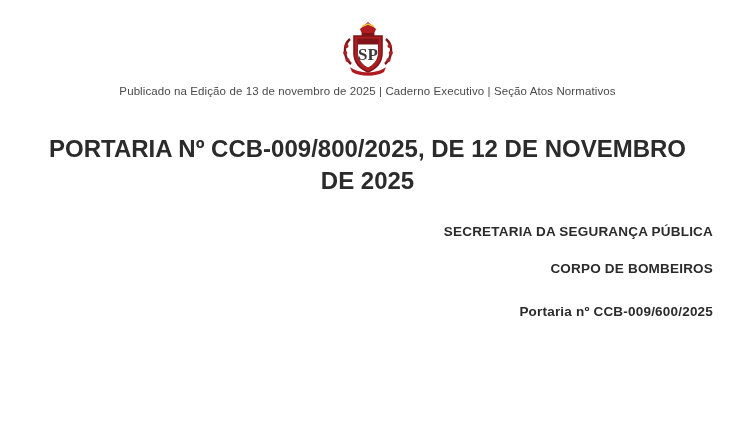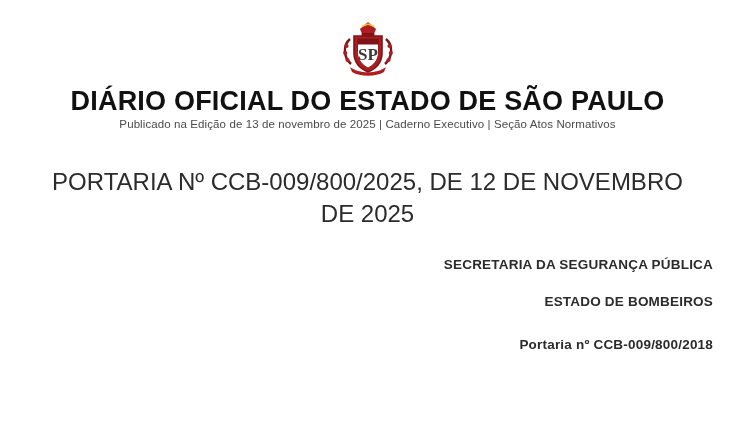--- a/index.html
+++ b/index.html
@@ -52,21 +52,21 @@
     font-size: 11.5px;
     color: #4a4a4a;
     text-align: center;
     letter-spacing: 0.1px;
   }
 
   
   .doc-title {
     margin-top: 36px;
     font-size: 24px;
-    font-weight: normal;
+    font-weight: bold;
     color: #2b2b2b;
     text-align: center;
     line-height: 1.32;
     max-width: 660px;
   }
 
   
   .body-block {
     margin-top: 28px;
     width: 100%;
@@ -107,25 +107,24 @@
       <path d="M20.5 22 L41.5 22 L41.5 35.5 C41.5 43.5, 36 48.5, 31 51 C26 48.5, 20.5 43.5, 20.5 35.5 Z" fill="#ffffff" stroke="#7e1417" stroke-width="0.9"></path>
 
       <rect x="20.5" y="22" width="21" height="5.5" fill="#7e1417"></rect>
 
       <text x="31" y="42.5" text-anchor="middle" font-family="'Liberation Serif', serif" font-size="17" font-weight="bold" fill="#3a3a3a">SP</text>
 
       <path d="M13 50 C22 57, 40 57, 49 50 L47 55 C39 60, 23 60, 15 55 Z" fill="#b01c20"></path>
     </svg>
   </div>
 
-  <div class="masthead">DIÁRIO OFICIAL DO ESTADO DE SÃO PAULO</div>
 
   <div class="subhead">Publicado na Edição de 13 de novembro de 2025 | Caderno Executivo | Seção Atos Normativos</div>
 
   <div class="doc-title">PORTARIA Nº CCB-009/800/2025, DE 12 DE NOVEMBRO DE 2025</div>
 
   <div class="body-block">
     <div class="body-line">SECRETARIA DA SEGURANÇA PÚBLICA</div>
-    <div class="body-line gap-2">ESTADO DE BOMBEIROS</div>
-    <div class="body-line gap-3">Portaria nº CCB-009/800/2018</div>
+    <div class="body-line gap-2">CORPO DE BOMBEIROS</div>
+    <div class="body-line gap-3">Portaria nº CCB-009/600/2025</div>
   </div>
 
 </div>
 
 </body></html>

